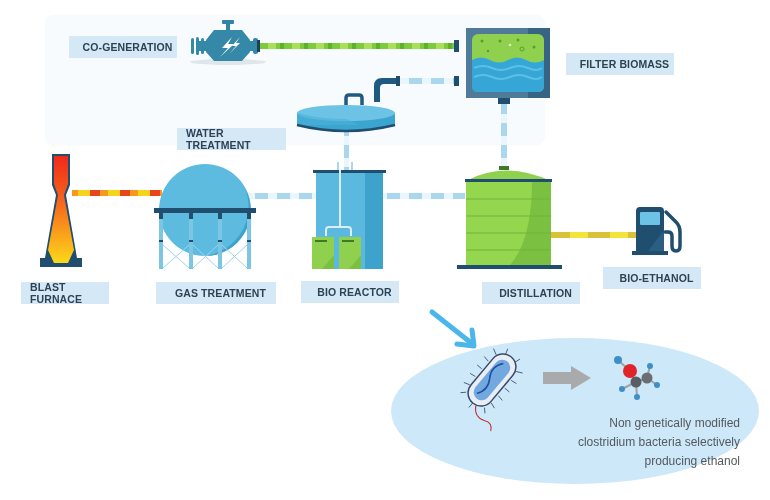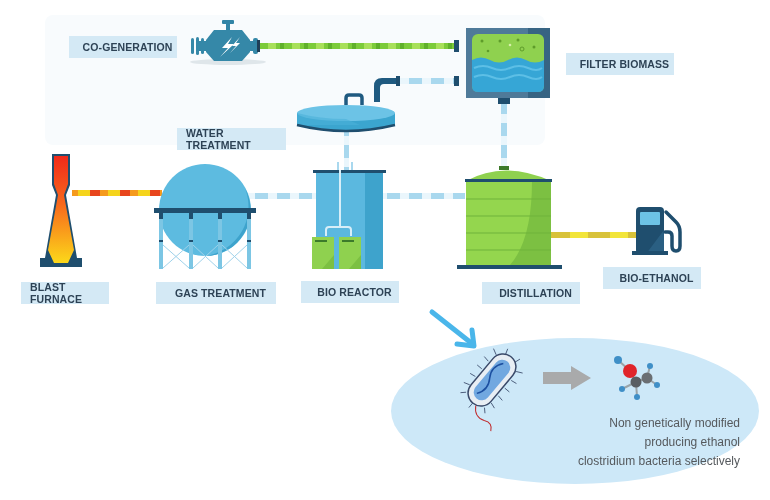--- a/index.html
+++ b/index.html
@@ -229,15 +229,15 @@
 <div class="label" style="left:177px; top:108px; width:109px;margin-top:20px;">WATER TREATMENT</div>
 <div class="label" style="left:566px; top:53px; width:108px;">FILTER BIOMASS</div>
 <div class="label" style="left:21px; top:282px; width:88px;">BLAST FURNACE</div>
 <div class="label" style="left:156px; top:282px; width:120px;">GAS TREATMENT</div>
 <div class="label" style="left:301px; top:281px; width:98px;text-align:center;">BIO REACTOR</div>
 <div class="label" style="left:462px; top:282px; width:98px;margin-left:20px;">DISTILLATION</div>
 <div class="label" style="left:603px; top:267px; width:98px;">BIO-ETHANOL</div>
 
 <div class="desc">
   <div>Non genetically modified</div>
+  <div>clostridium bacteria selectively</div>
   <div>producing ethanol</div>
-  <div>clostridium bacteria selectively</div>
 </div>
 
 </body></html>

